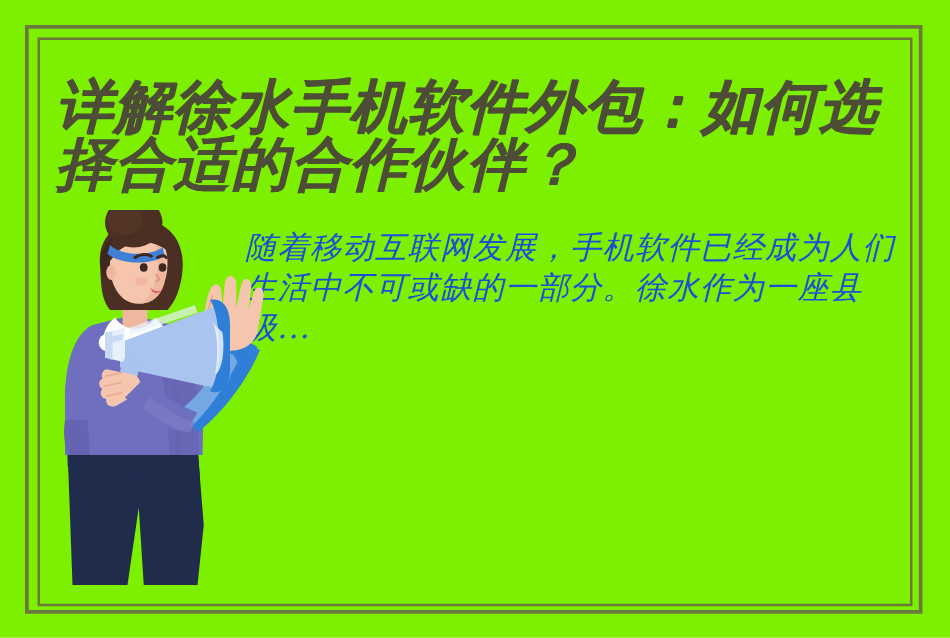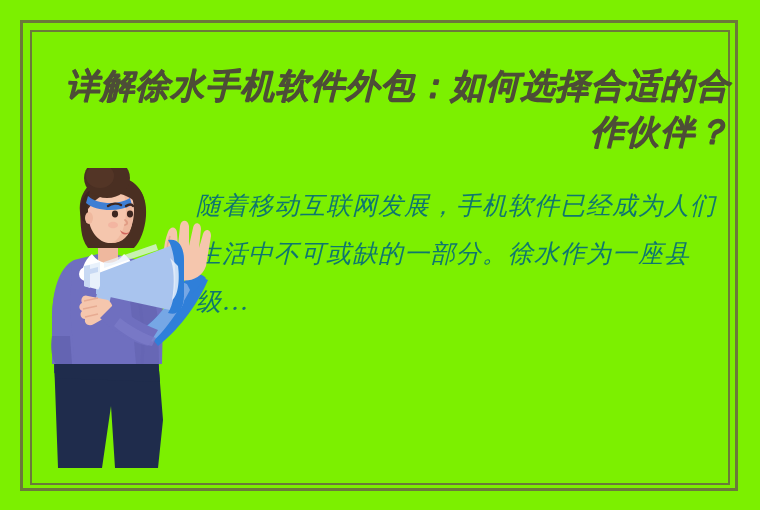--- a/index.html
+++ b/index.html
@@ -45,44 +45,43 @@
   }
 
   
   #title {
     position: absolute;
     left: 44px;
     top: 62px;
     width: 686px;
     margin: 0;
     font-family: "DejaVu Serif", "Liberation Serif", serif;
-    font-size: 34px;
+    font-size: 46px;
     font-weight: 700;
     font-style: italic;
     line-height: 46px;
     letter-spacing: 1px;
     color: #4d4d37;
     text-shadow: 0.5px 0.5px 0 #4d4d37;
     white-space: pre-wrap;
-    text-align: right;
   }
 
   
   #body-text {
     position: absolute;
     left: 196px;
     top: 182px;
     width: 530px;
     margin: 0;
     font-family: "DejaVu Serif", "Liberation Serif", serif;
     font-size: 25px;
     font-style: italic;
-    line-height: 48px;
+    line-height: 32px;
     letter-spacing: 1px;
-    color: #0f766e;
+    color: #1d4ed8;
     white-space: pre-wrap;
   }
 
   
   #illustration {
     position: absolute;
     left: 40px;
     top: 168px;
     width: 190px;
     height: 330px;

